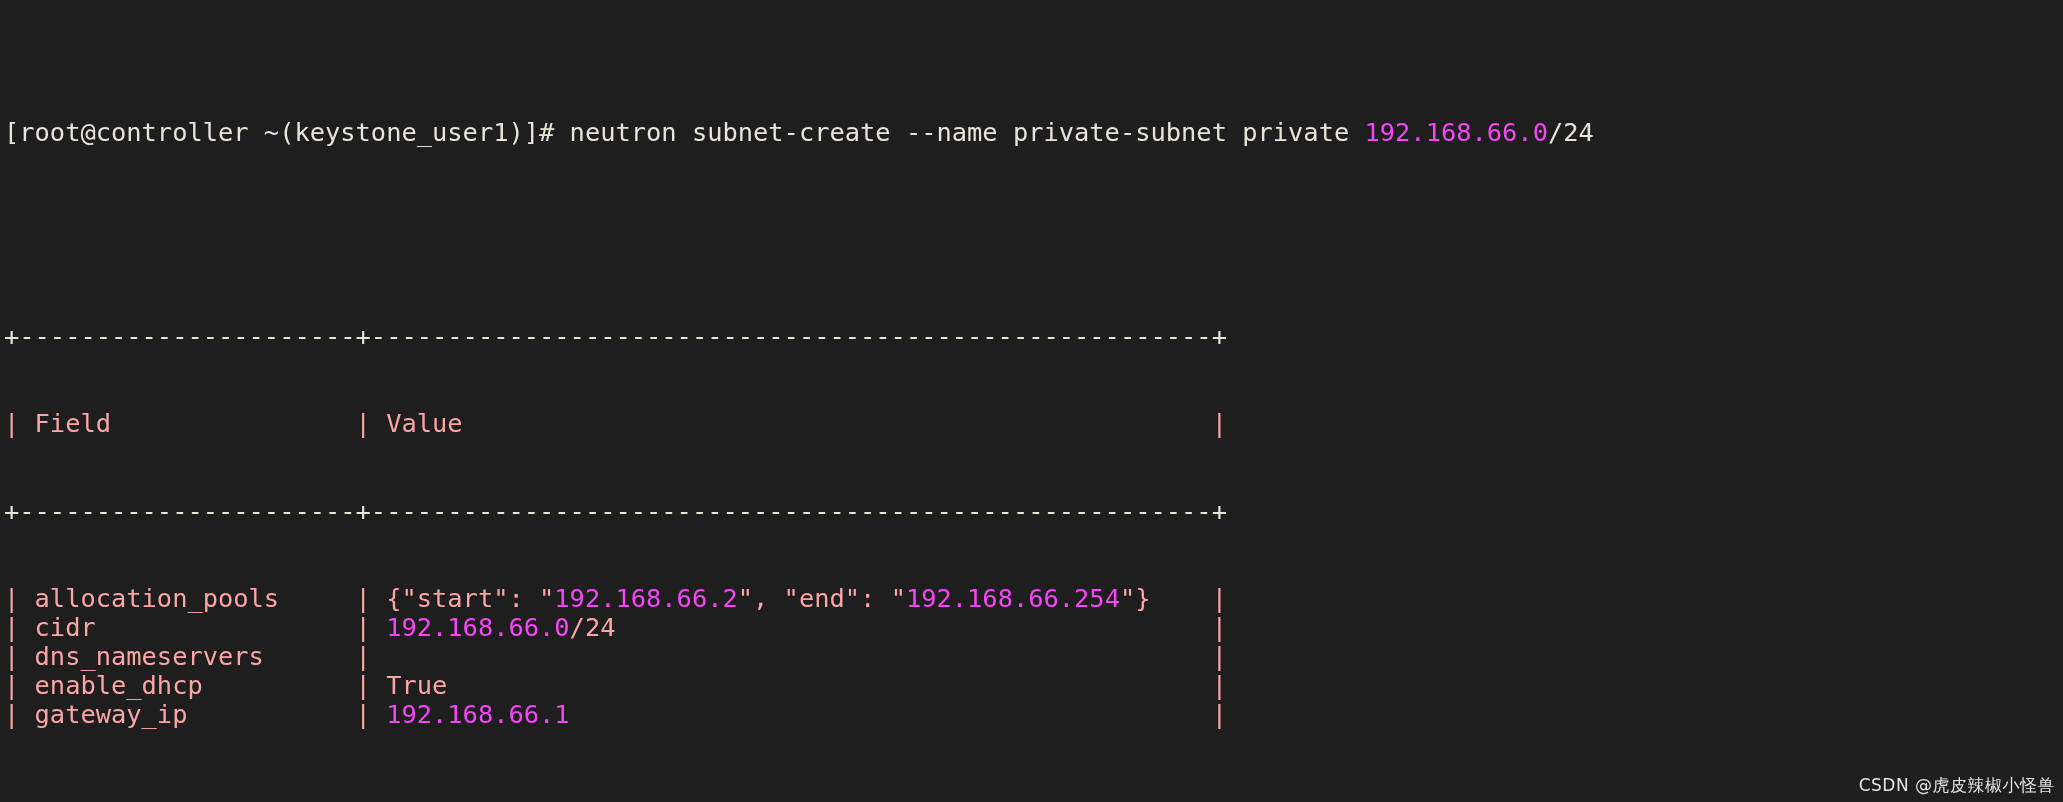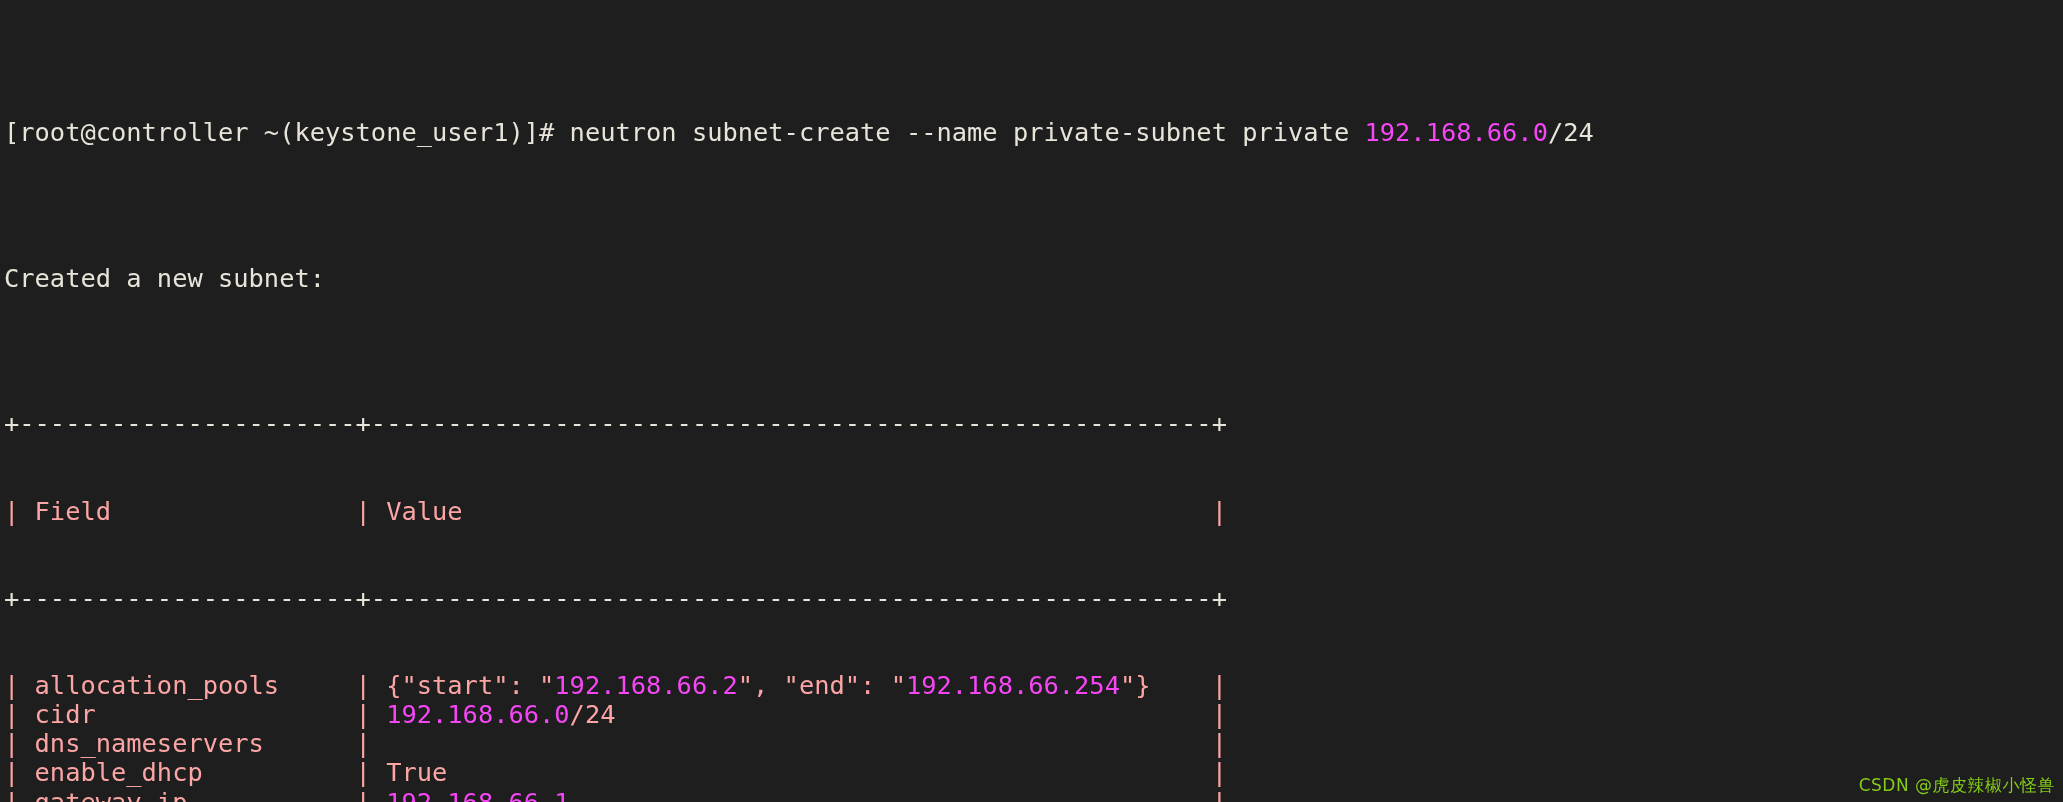--- a/index.html
+++ b/index.html
@@ -32,37 +32,36 @@
     white-space: pre;
     height: 29.1px;
     font-size: 25.4px;
   }
   .fg-default { color: #fca5a5; }
   .fg-magenta { color: #f646f6; }
   #watermark {
     position: absolute;
     right: 8px;
     bottom: 2px;
-    color: #84cc16;
+    color: #e5e5e5;
     font-size: 17px;
     font-family: "DejaVu Sans", "Liberation Sans", sans-serif;
     white-space: pre;
     letter-spacing: 0.5px;
   }
 </style>
 </head>
 <body>
 
 <div id="terminal">
 
   
   <div class="line"><span>[root@controller ~(keystone_user1)]#</span><span> neutron subnet-create --name private-subnet private </span><span class="fg-magenta">192.168.66.0</span><span>/24</span></div>
 
   
-  <div class="line">Created a new subnet:</div>
 
   
   <div class="line">+----------------------+-------------------------------------------------------+</div>
   <div class="line"><span class="fg-default">| Field                | Value                                                 |</span></div>
   <div class="line">+----------------------+-------------------------------------------------------+</div>
   <div id="create-rows"><div class="line"><span class="fg-default">| </span><span class="fg-default">allocation_pools    </span><span class="fg-default"> | </span><span class="fg-default">{"start": "</span><span class="fg-magenta">192.168.66.2</span><span class="fg-default">", "end": "</span><span class="fg-magenta">192.168.66.254</span><span class="fg-default">"}</span><span class="fg-default">   </span><span class="fg-default"> |</span></div><div class="line"><span class="fg-default">| </span><span class="fg-default">cidr                </span><span class="fg-default"> | </span><span class="fg-magenta">192.168.66.0</span><span class="fg-default">/24</span><span class="fg-default">                                      </span><span class="fg-default"> |</span></div><div class="line"><span class="fg-default">| </span><span class="fg-default">dns_nameservers     </span><span class="fg-default"> | </span><span class="fg-default">                                                     </span><span class="fg-default"> |</span></div><div class="line"><span class="fg-default">| </span><span class="fg-default">enable_dhcp         </span><span class="fg-default"> | </span><span class="fg-default">True</span><span class="fg-default">                                                 </span><span class="fg-default"> |</span></div><div class="line"><span class="fg-default">| </span><span class="fg-default">gateway_ip          </span><span class="fg-default"> | </span><span class="fg-magenta">192.168.66.1</span><span class="fg-default">                                         </span><span class="fg-default"> |</span></div></div>
   
 
   
   

